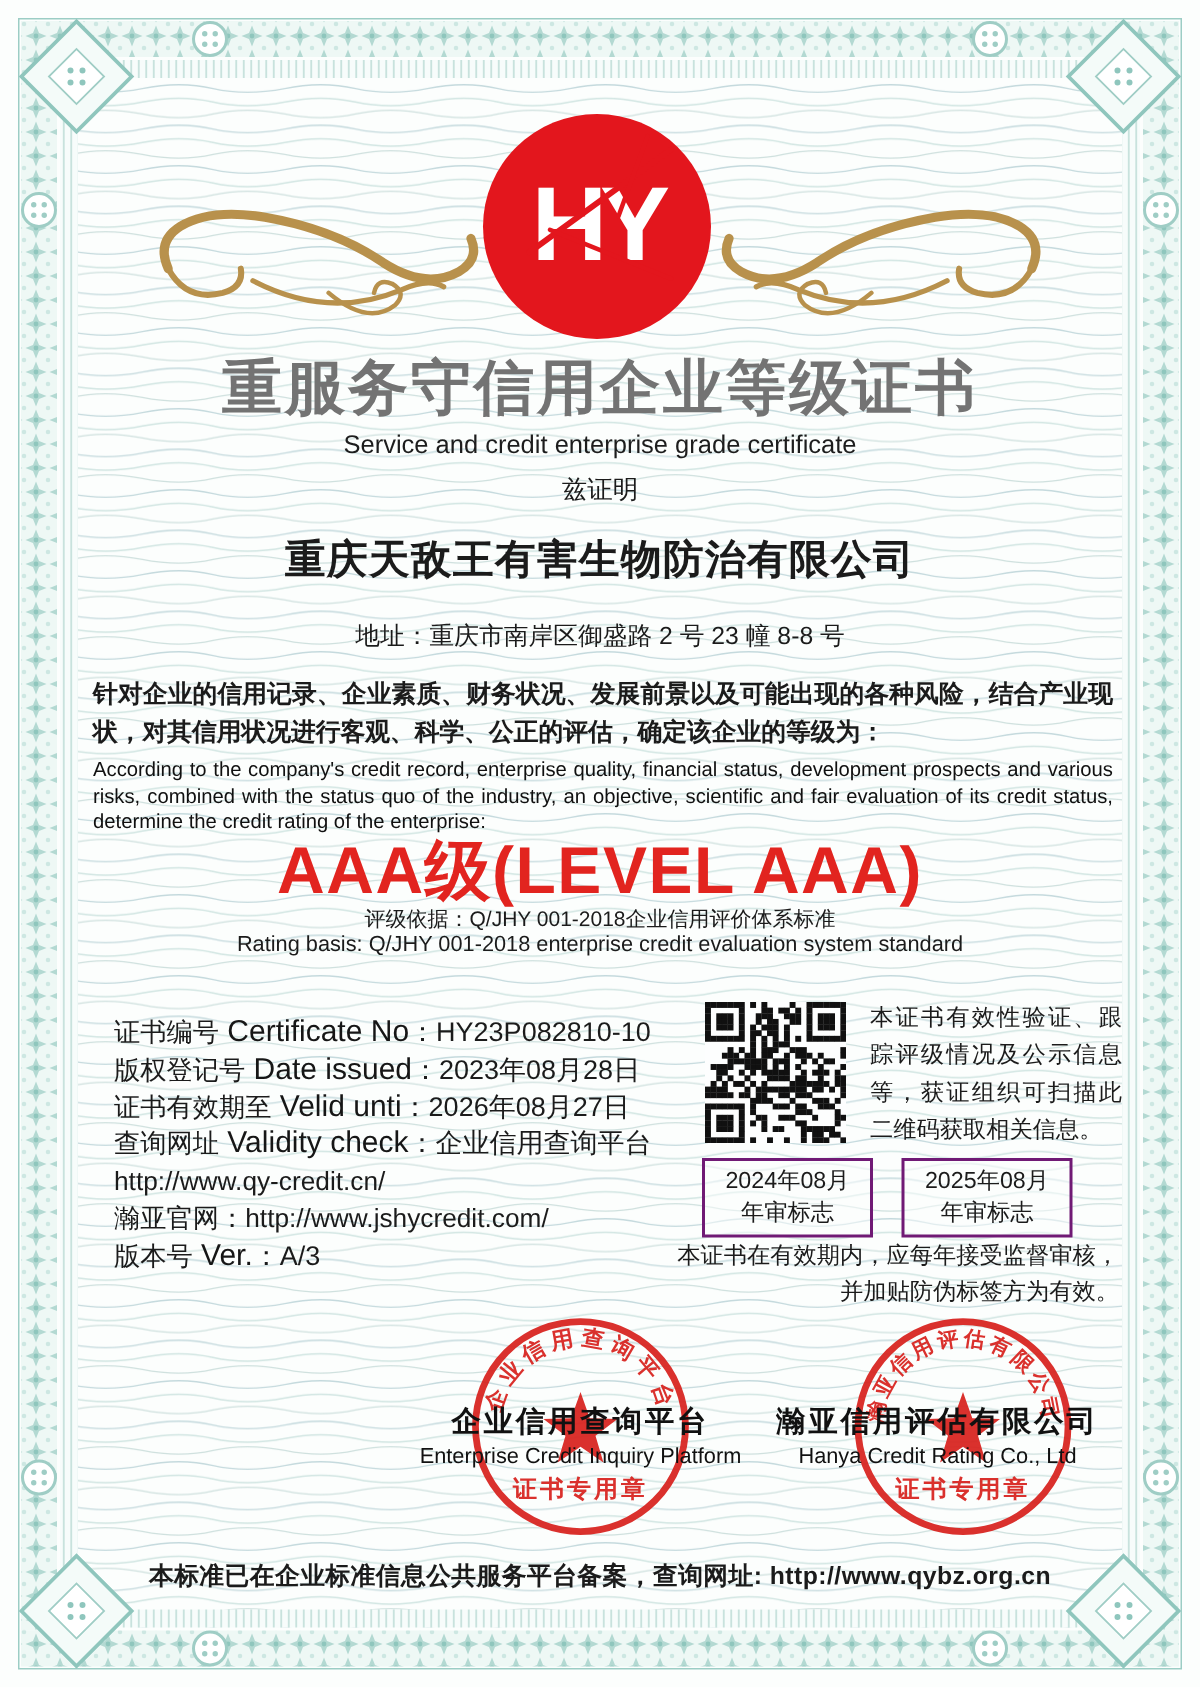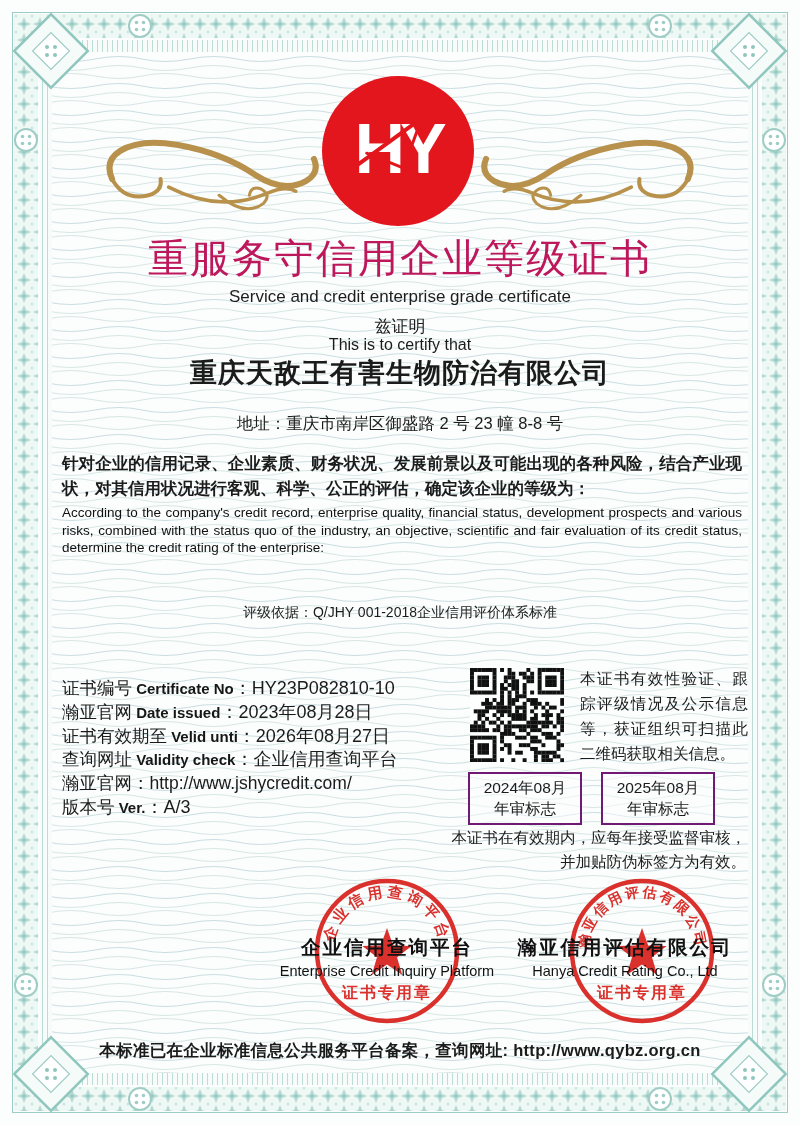--- a/index.html
+++ b/index.html
@@ -10,36 +10,36 @@
   .copyright{top:63px;left:352px;width:240px;text-align:center;font-size:12px;color:#6e6355;letter-spacing:0.2px;z-index:3;}
   .flourish{top:116px;width:222px;height:102px;z-index:2;}
   .flourish.left{left:98px;}
   .flourish.right{left:480px;transform:scaleX(-1);}
   .logo{top:76px;left:322px;width:152px;height:150px;border-radius:50%;background:#e3161d;z-index:3;display:flex;align-items:center;justify-content:center;}
   .logo .hy{font-size:70px;font-weight:800;color:#ffffff;letter-spacing:-5px;line-height:1;transform:translateY(-2px);}
   .crack{position:absolute;background:#e3161d;border-radius:2px;}
   .crack.c1{width:120px;height:4px;left:18px;top:56px;transform:rotate(-36deg);}
   .crack.c2{width:90px;height:3px;left:40px;top:92px;transform:rotate(22deg);}
   .crack.c3{width:60px;height:3px;left:70px;top:40px;transform:rotate(-70deg);}
-  .title{top:231px;font-size:40px;font-weight:400;letter-spacing:2px;color:#be185d;z-index:3;}
+  .title{top:231px;font-size:40px;font-weight:700;letter-spacing:2px;color:#737373;z-index:3;}
   .subtitle{top:287px;font-size:17px;color:#1d1d1d;z-index:3;}
   .certify-zh{top:315px;font-size:17px;z-index:3;}
   .certify-en{top:336px;font-size:16px;z-index:3;}
   .company{top:355px;font-size:27px;font-weight:700;letter-spacing:1px;z-index:3;}
   .code{top:392px;font-size:16.5px;z-index:3;}
   .addr{top:413px;font-size:16.5px;z-index:3;}
   .para-zh{top:451px;left:62px;right:58px;font-size:16.5px;line-height:25px;font-weight:600;text-align:justify;z-index:3;}
   .para-en{top:504px;left:62px;right:58px;font-size:13.5px;line-height:17.5px;text-align:justify;color:#101010;z-index:3;}
   .grade{top:551px;font-size:44px;font-weight:800;color:#e2241f;letter-spacing:1px;z-index:3;}
   .basis-zh{top:604px;font-size:14px;z-index:3;}
   .basis-en{top:622px;font-size:14.5px;z-index:3;}
   .details{top:677px;left:62px;width:400px;z-index:3;}
   .d-line{line-height:22.8px;white-space:nowrap;}
-  .d-zh{font-size:17.5px;}
-  .d-en{font-size:15px;color:#161616;font-weight:bold;}
+  .d-zh{font-size:17.5px;margin-left:14px;}
+  .d-en{font-size:20px;color:#161616;}
   .d-val{font-size:18px;}
   .qr{top:668px;left:470px;width:94px;height:94px;background:#fdfefe;z-index:3;}
   .qr-note{top:666px;left:580px;width:168px;font-size:15.5px;line-height:25px;text-align:justify;z-index:3;}
   .mark-box{top:772px;width:110px;height:46px;border:2px solid #701a75;background:rgba(252,254,253,0.5);text-align:center;font-size:15.5px;line-height:21px;padding-top:3px;box-sizing:content-box;z-index:3;}
   .mark-box.m1{left:468px;}
   .mark-box.m2{left:601px;}
   .supervision{top:826px;left:450px;width:296px;font-size:15.5px;line-height:24px;text-align:right;z-index:3;}
   .issuer{top:876px;width:310px;height:158px;z-index:3;}
   .issuer.i1{left:232px;}
   .issuer.i2{left:470px;}
@@ -137,35 +137,37 @@
   <div class="abs logo">
     <span class="hy">HY</span>
     <span class="crack c1"></span>
     <span class="crack c2"></span>
     <span class="crack c3"></span>
   </div>
 
   <div class="abs ctr title">重服务守信用企业等级证书</div>
   <div class="abs ctr subtitle">Service and credit enterprise grade certificate</div>
   <div class="abs ctr certify-zh">兹证明</div>
-  <div class="abs ctr certify-en">This is to certify that</div>
 
   <div class="abs ctr company">重庆天敌王有害生物防治有限公司</div>
   <div class="abs ctr addr">地址：重庆市南岸区御盛路 2 号 23 幢 8-8 号</div>
 
   <div class="abs para-zh">针对企业的信用记录、企业素质、财务状况、发展前景以及可能出现的各种风险，结合产业现状，对其信用状况进行客观、科学、公正的评估，确定该企业的等级为：</div>
   <div class="abs para-en">According to the company's credit record, enterprise quality, financial status, development prospects and various risks, combined with the status quo of the industry, an objective, scientific and fair evaluation of its credit status, determine the credit rating of the enterprise:</div>
 
+  <div class="abs ctr grade">AAA级(LEVEL AAA)</div>
   <div class="abs ctr basis-zh">评级依据：Q/JHY 001-2018企业信用评价体系标准</div>
+  <div class="abs ctr basis-en">Rating basis: Q/JHY 001-2018 enterprise credit evaluation system standard</div>
 
   <div class="abs details">
     <div class="d-line"><span class="d-zh">证书编号</span><span class="d-en"> Certificate No</span><span class="d-val">：HY23P082810-10</span></div>
-    <div class="d-line"><span class="d-zh">瀚亚官网</span><span class="d-en"> Date issued</span><span class="d-val">：2023年08月28日</span></div>
+    <div class="d-line"><span class="d-zh">版权登记号</span><span class="d-en"> Date issued</span><span class="d-val">：2023年08月28日</span></div>
     <div class="d-line"><span class="d-zh">证书有效期至</span><span class="d-en"> Velid unti</span><span class="d-val">：2026年08月27日</span></div>
     <div class="d-line"><span class="d-zh">查询网址</span><span class="d-en"> Validity check</span><span class="d-val">：企业信用查询平台</span></div>
+    <div class="d-line"><span class="d-zh">http://www.qy-credit.cn/</span><span class="d-en"></span><span class="d-val"></span></div>
     <div class="d-line"><span class="d-zh">瀚亚官网：http://www.jshycredit.com/</span><span class="d-en"></span><span class="d-val"></span></div>
     <div class="d-line"><span class="d-zh">版本号</span><span class="d-en"> Ver.</span><span class="d-val">：A/3</span></div>
   </div>
 
   <svg class="abs qr" viewBox="0 0 25 25">
       <g fill="#101010">
         <rect x="0" y="0" width="1.05" height="1.05"></rect>
         <rect x="1" y="0" width="1.05" height="1.05"></rect>
         <rect x="2" y="0" width="1.05" height="1.05"></rect>
         <rect x="3" y="0" width="1.05" height="1.05"></rect>

